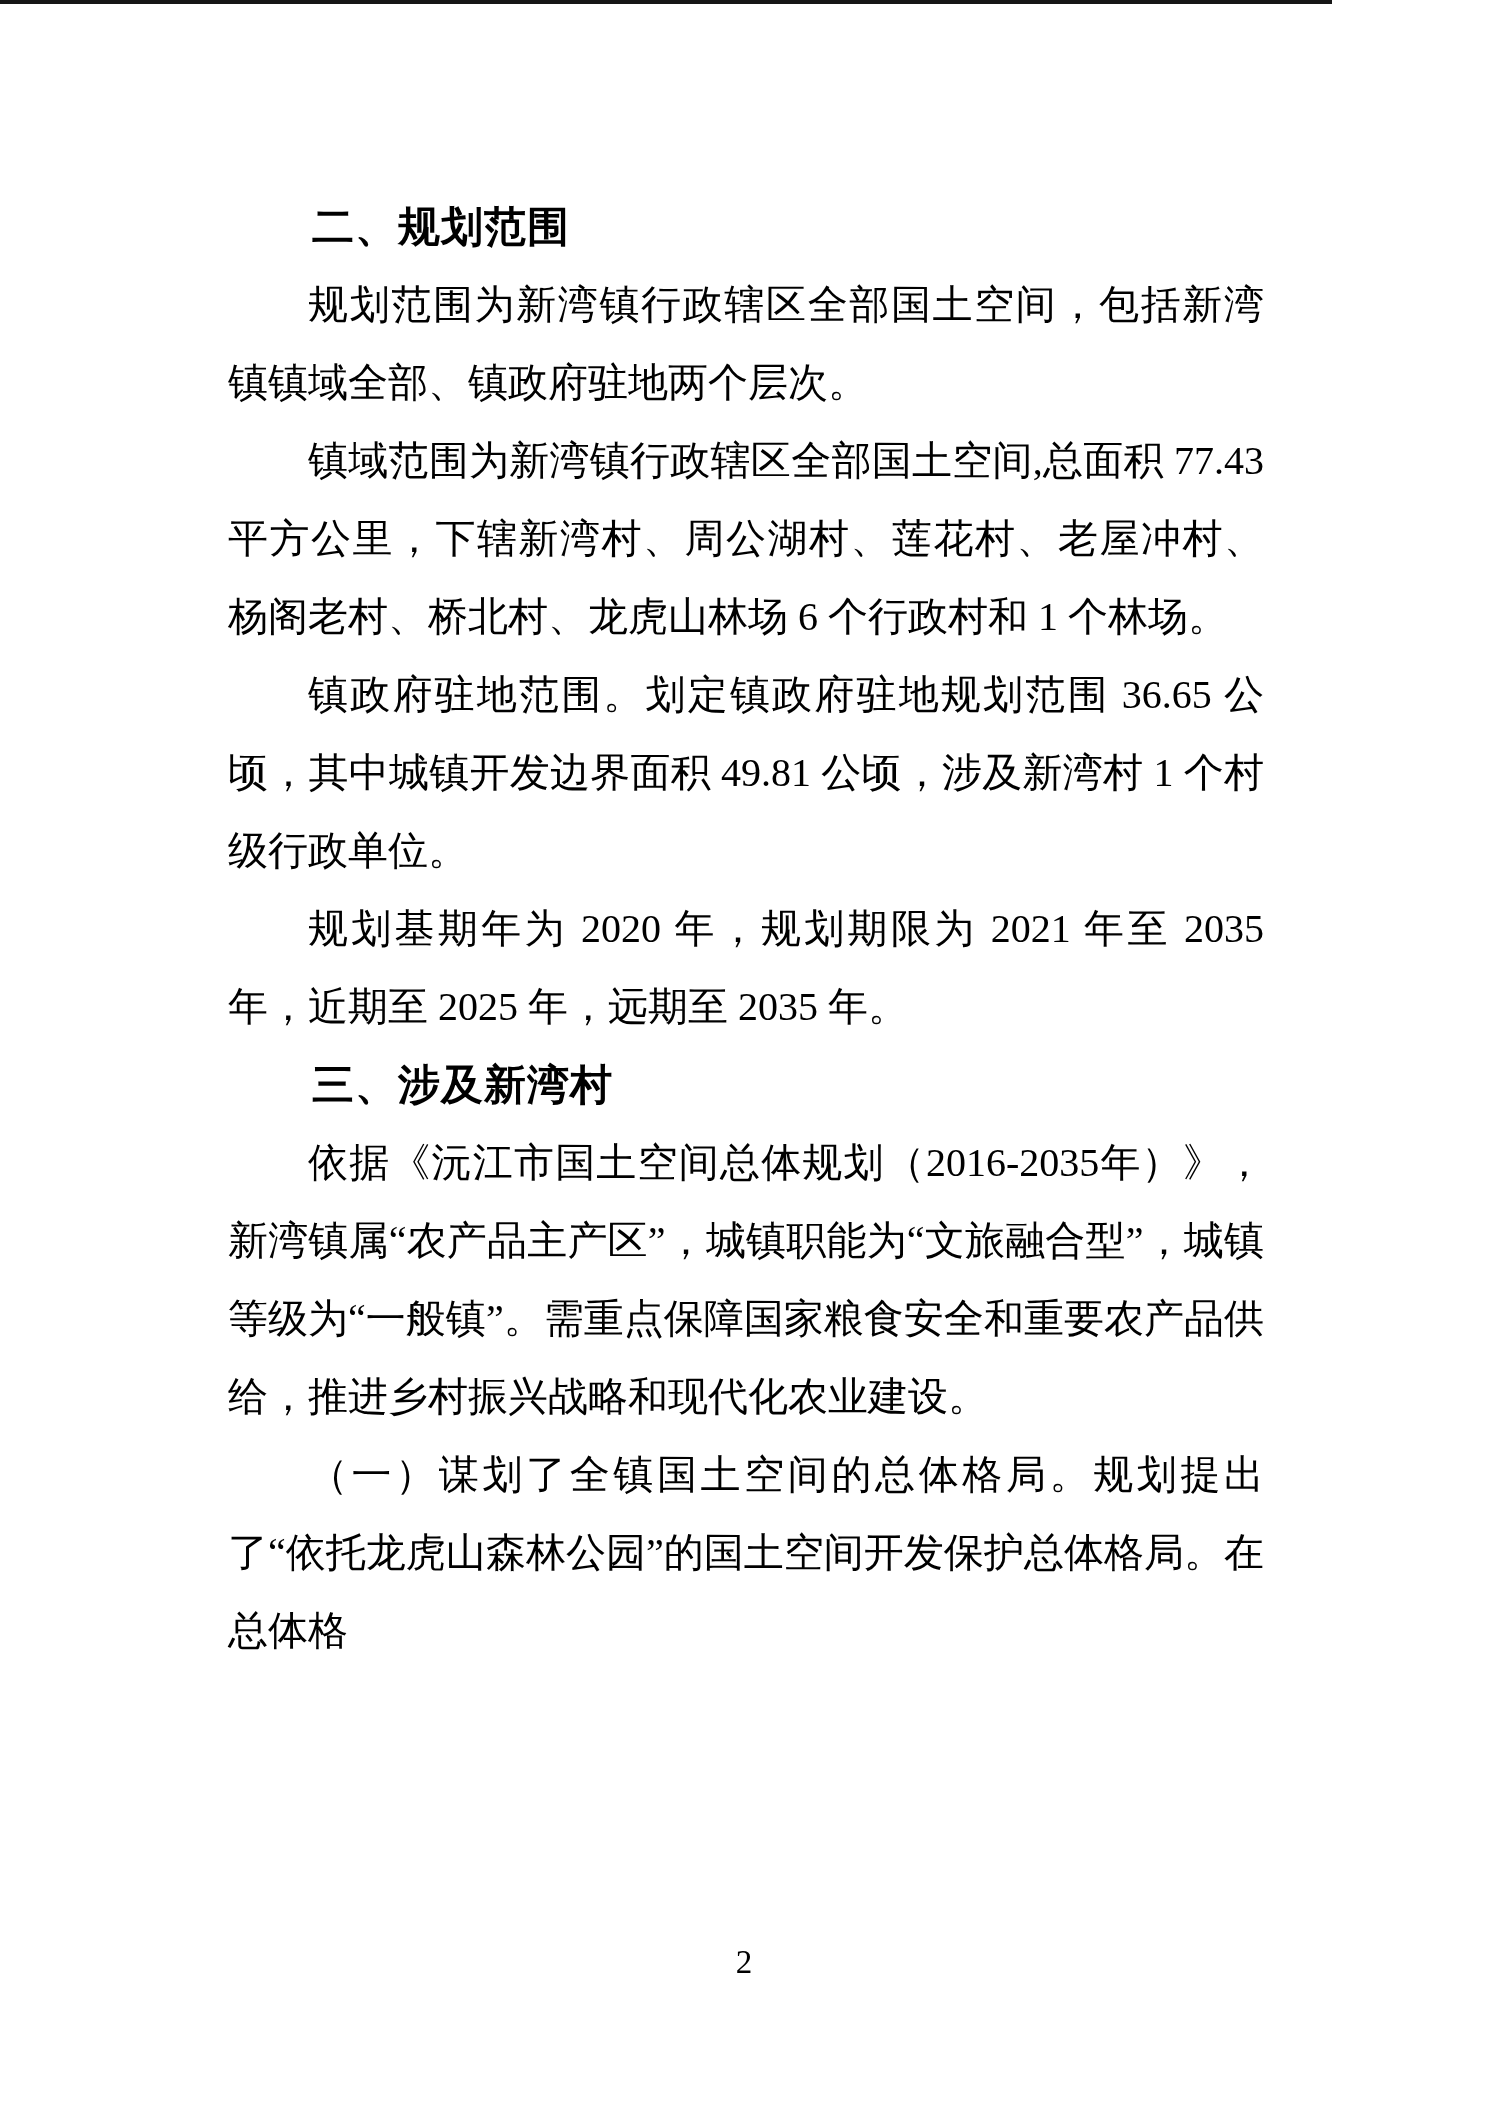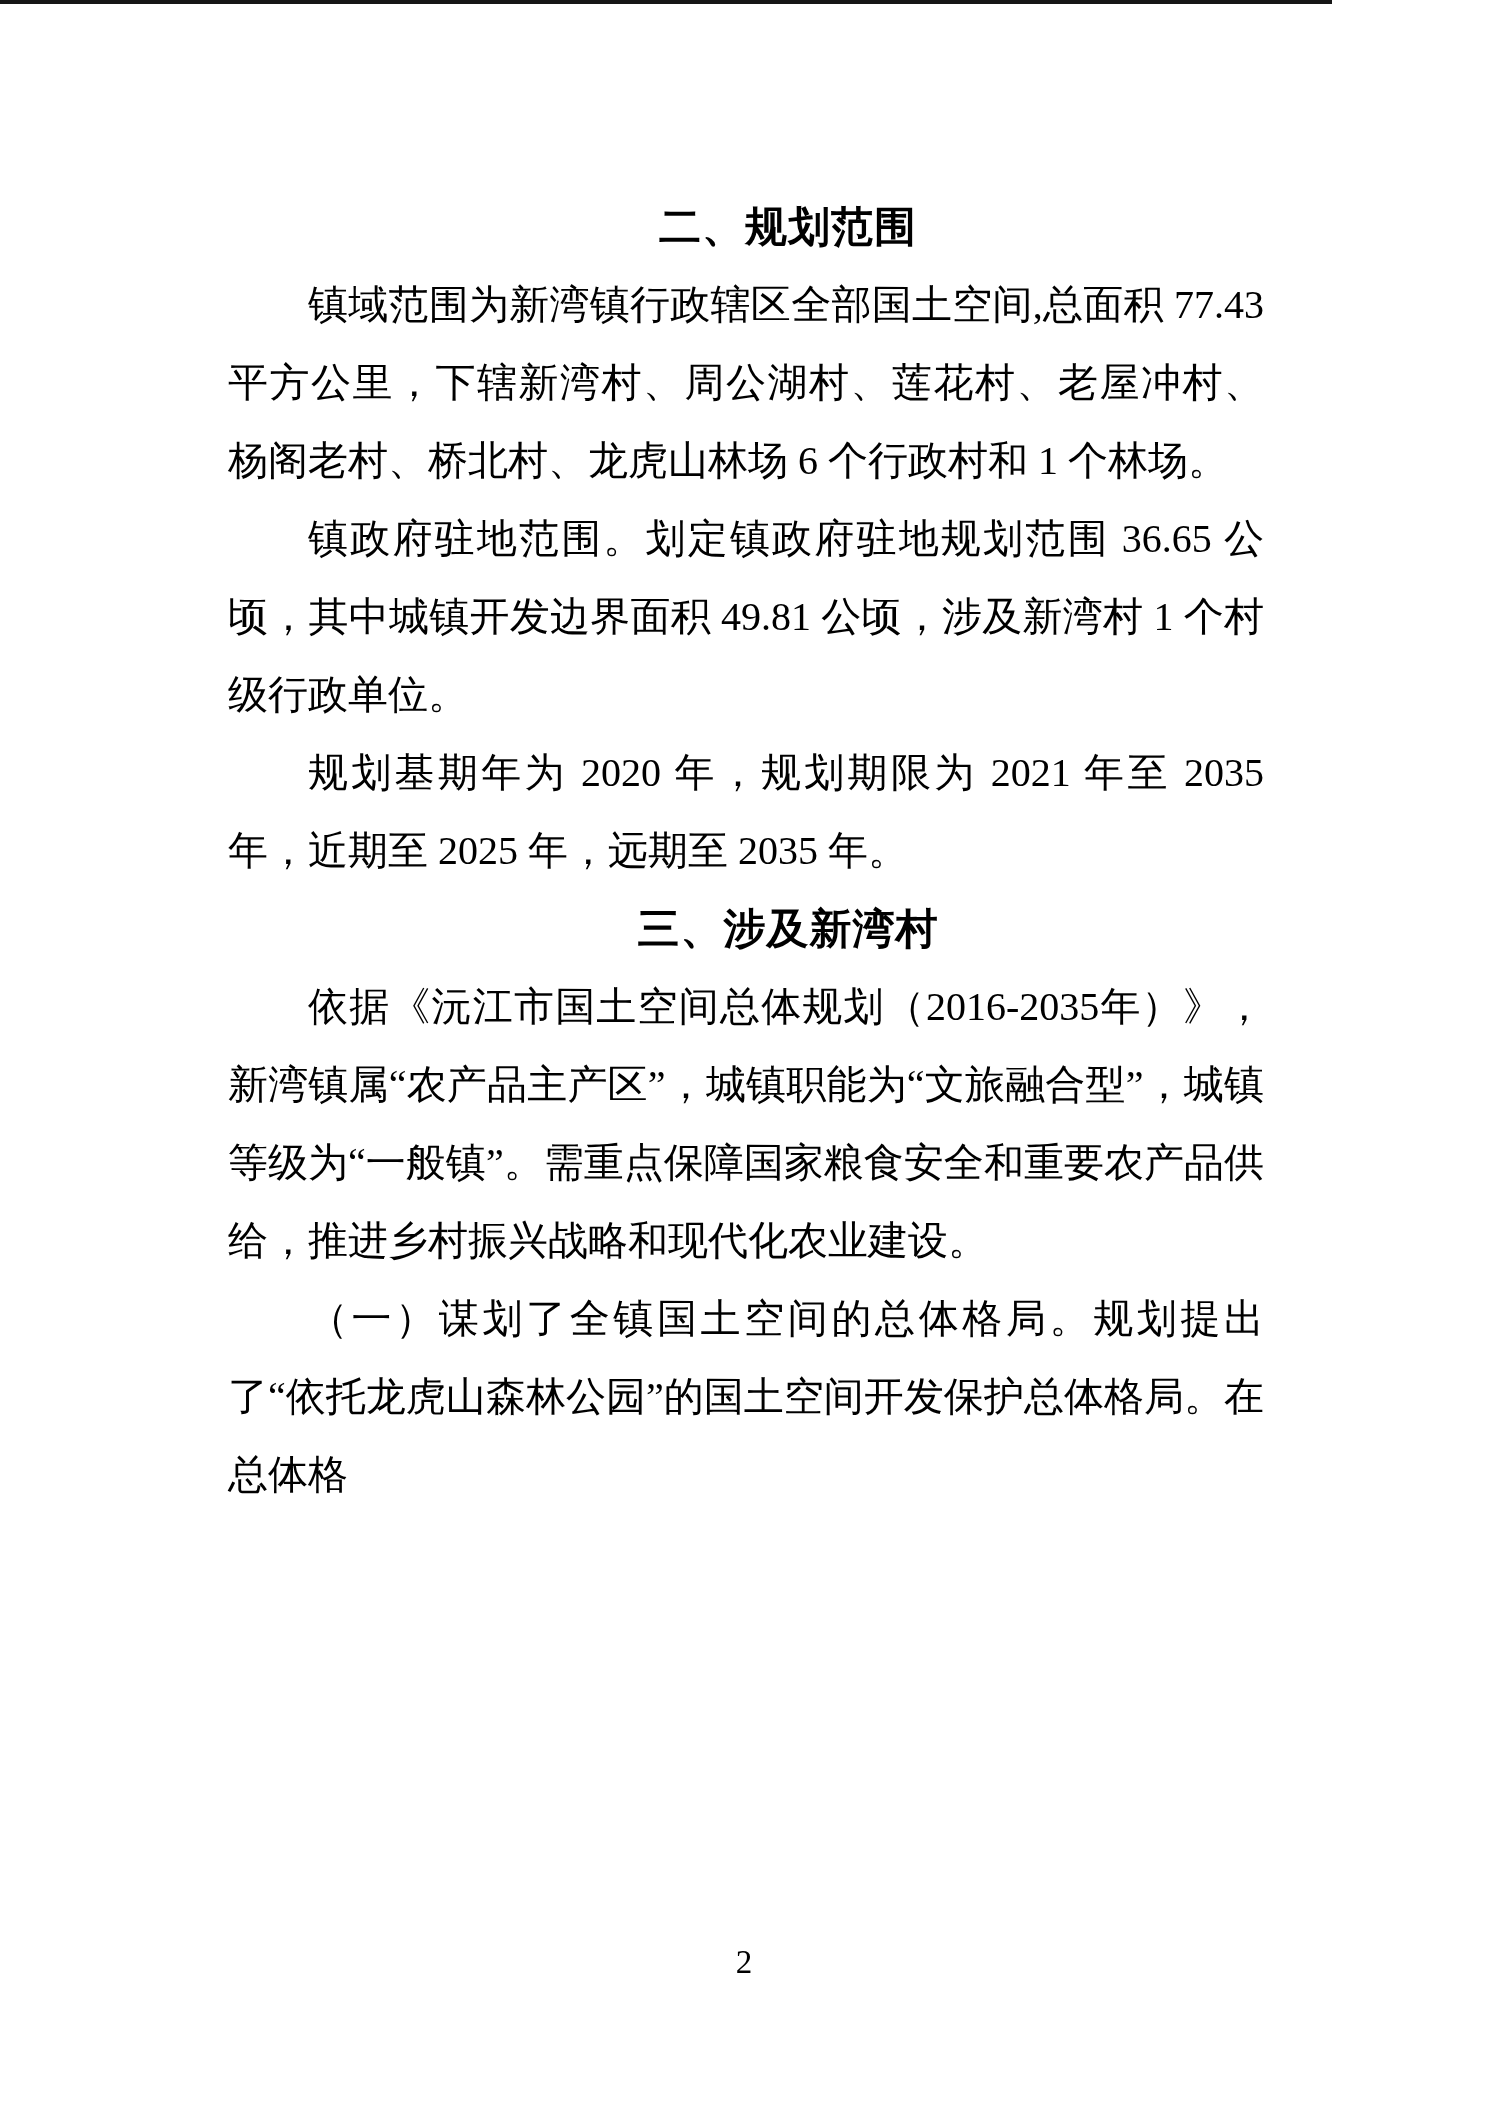--- a/index.html
+++ b/index.html
@@ -31,21 +31,20 @@
   }
   .heading {
     margin: 0;
     font-family: "Liberation Sans", "DejaVu Sans", sans-serif;
     font-weight: 700;
     font-size: 42px;
     line-height: 78px;
     color: #000000;
     text-indent: 2em;
     letter-spacing: 1px;
-    text-align: center;
   }
   .para {
     margin: 0;
     font-family: "Liberation Serif", "DejaVu Serif", serif;
     font-size: 40px;
     line-height: 78px;
     color: #000000;
     text-indent: 2em;
     text-align: justify;
     overflow-wrap: break-word;
@@ -66,20 +65,21 @@
 </head>
 <body>
 
 <div class="page">
 
   <div class="top-line"></div>
 
   <main class="content">
     <h2 class="heading">二、规划范围</h2>
 
+    <p class="para">规划范围为新湾镇行政辖区全部国土空间，包括新湾镇镇域全部、镇政府驻地两个层次。</p>
 
     <p class="para">镇域范围为新湾镇行政辖区全部国土空间,总面积 77.43 平方公里，下辖新湾村、周公湖村、莲花村、老屋冲村、杨阁老村、桥北村、龙虎山林场 6 个行政村和 1 个林场。</p>
 
     <p class="para">镇政府驻地范围。划定镇政府驻地规划范围 36.65 公顷，其中城镇开发边界面积 49.81 公顷，涉及新湾村 1 个村级行政单位。</p>
 
     <p class="para">规划基期年为 2020 年，规划期限为 2021 年至 2035 年，近期至 2025 年，远期至 2035 年。</p>
 
     <h2 class="heading">三、涉及新湾村</h2>
 
     <p class="para">依据《沅江市国土空间总体规划（2016-2035年）》，新湾镇属“农产品主产区”，城镇职能为“文旅融合型”，城镇等级为“一般镇”。需重点保障国家粮食安全和重要农产品供给，推进乡村振兴战略和现代化农业建设。</p>

